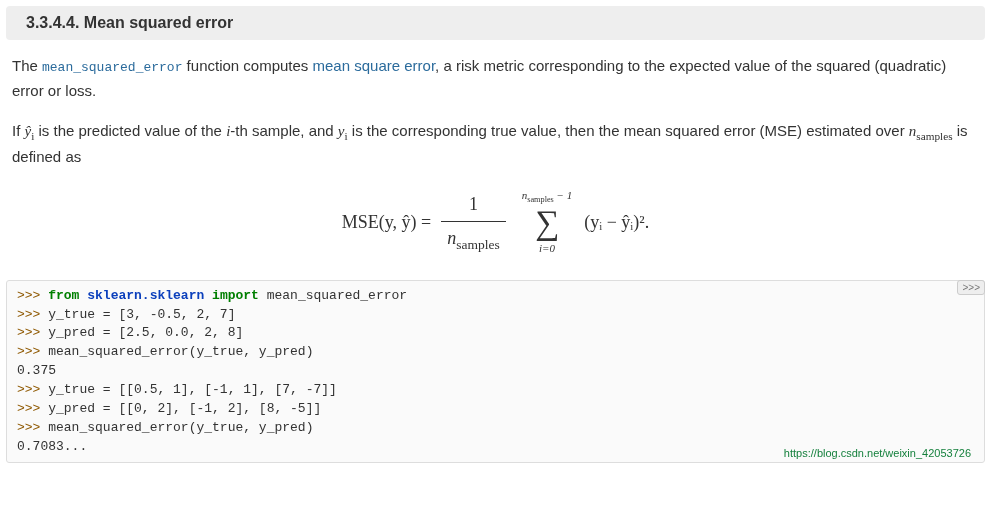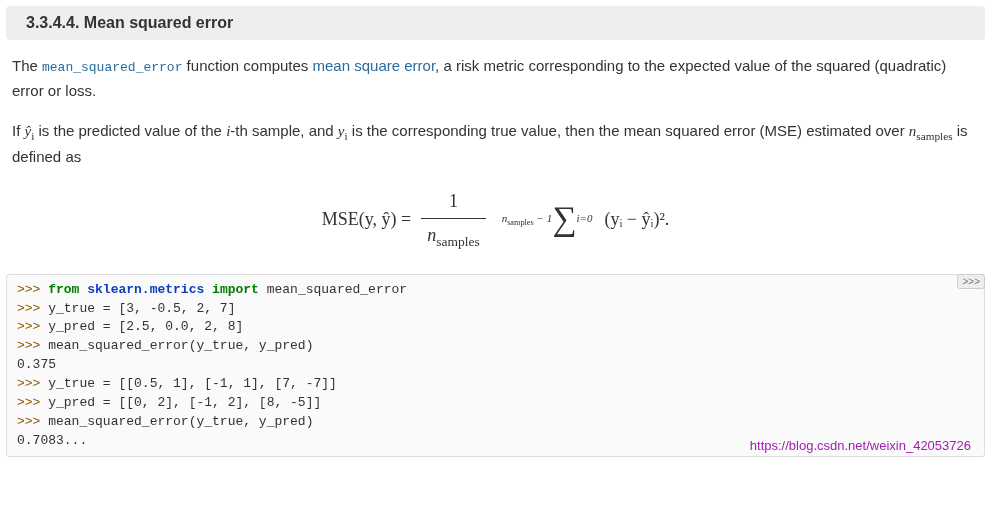--- a/index.html
+++ b/index.html
@@ -63,21 +63,21 @@
     flex-direction: column;
     align-items: center;
     vertical-align: middle;
     margin: 0 4px;
   }
   .frac .num { padding: 0 6px 2px 6px; }
   .frac .den { padding: 2px 6px 0 6px; }
   .frac .bar { width: 100%; border-top: 1px solid #333; }
   .sigma-wrap {
     display: inline-flex;
-    flex-direction: row;
+    flex-direction: column;
     align-items: center;
     margin: 0 6px;
   }
   .sigma-wrap .top, .sigma-wrap .bot {
     font-size: 11px;
     font-style: italic;
   }
   .sigma-wrap .sigma {
     font-size: 34px;
     line-height: 1;
@@ -111,22 +111,22 @@
     border-radius: 3px;
     font-size: 10px;
     padding: 1px 4px;
     color: #777;
     cursor: pointer;
   }
   .watermark {
     position: absolute;
     right: 14px;
     bottom: 4px;
-    color: #a21caf;
-    font-size: 13px;
+    color: #15803d;
+    font-size: 11px;
     pointer-events: none;
   }
 </style>
 </head>
 <body>
 
 <div class="section-header">
   <span>3.3.4.4. Mean squared error</span>
 </div>
 
@@ -159,21 +159,21 @@
       </span>
       <span class="math-var" style="font-style:normal">(yᵢ − ŷᵢ)².</span>
     </div>
   </div>
 
 
 </div>
 
 <div class="code-block-wrap">
   <button class="copy-btn">&gt;&gt;&gt;</button>
-  <div class="code-block"><span class="tok-prompt">&gt;&gt;&gt; </span><span class="tok-kw">from</span> <span class="tok-mod">sklearn.metrics</span> <span class="tok-kw">import</span><span> mean_squared_error</span>
+  <div class="code-block"><span class="tok-prompt">&gt;&gt;&gt; </span><span class="tok-kw">from</span> <span class="tok-mod">sklearn.sklearn</span> <span class="tok-kw">import</span><span> mean_squared_error</span>
 <span class="tok-prompt">&gt;&gt;&gt; </span><span>y_true = [3, -0.5, 2, 7]</span>
 <span class="tok-prompt">&gt;&gt;&gt; </span><span>y_pred = [2.5, 0.0, 2, 8]</span>
 <span class="tok-prompt">&gt;&gt;&gt; </span><span>mean_squared_error(y_true, y_pred)</span>
 <span>0.375</span>
 <span class="tok-prompt">&gt;&gt;&gt; </span><span>y_true = [[0.5, 1], [-1, 1], [7, -7]]</span>
 <span class="tok-prompt">&gt;&gt;&gt; </span><span>y_pred = [[0, 2], [-1, 2], [8, -5]]</span>
 <span class="tok-prompt">&gt;&gt;&gt; </span><span>mean_squared_error(y_true, y_pred)</span>
 <span>0.7083...</span></div>
   <span class="watermark">https://blog.csdn.net/weixin_42053726</span>
 </div>

